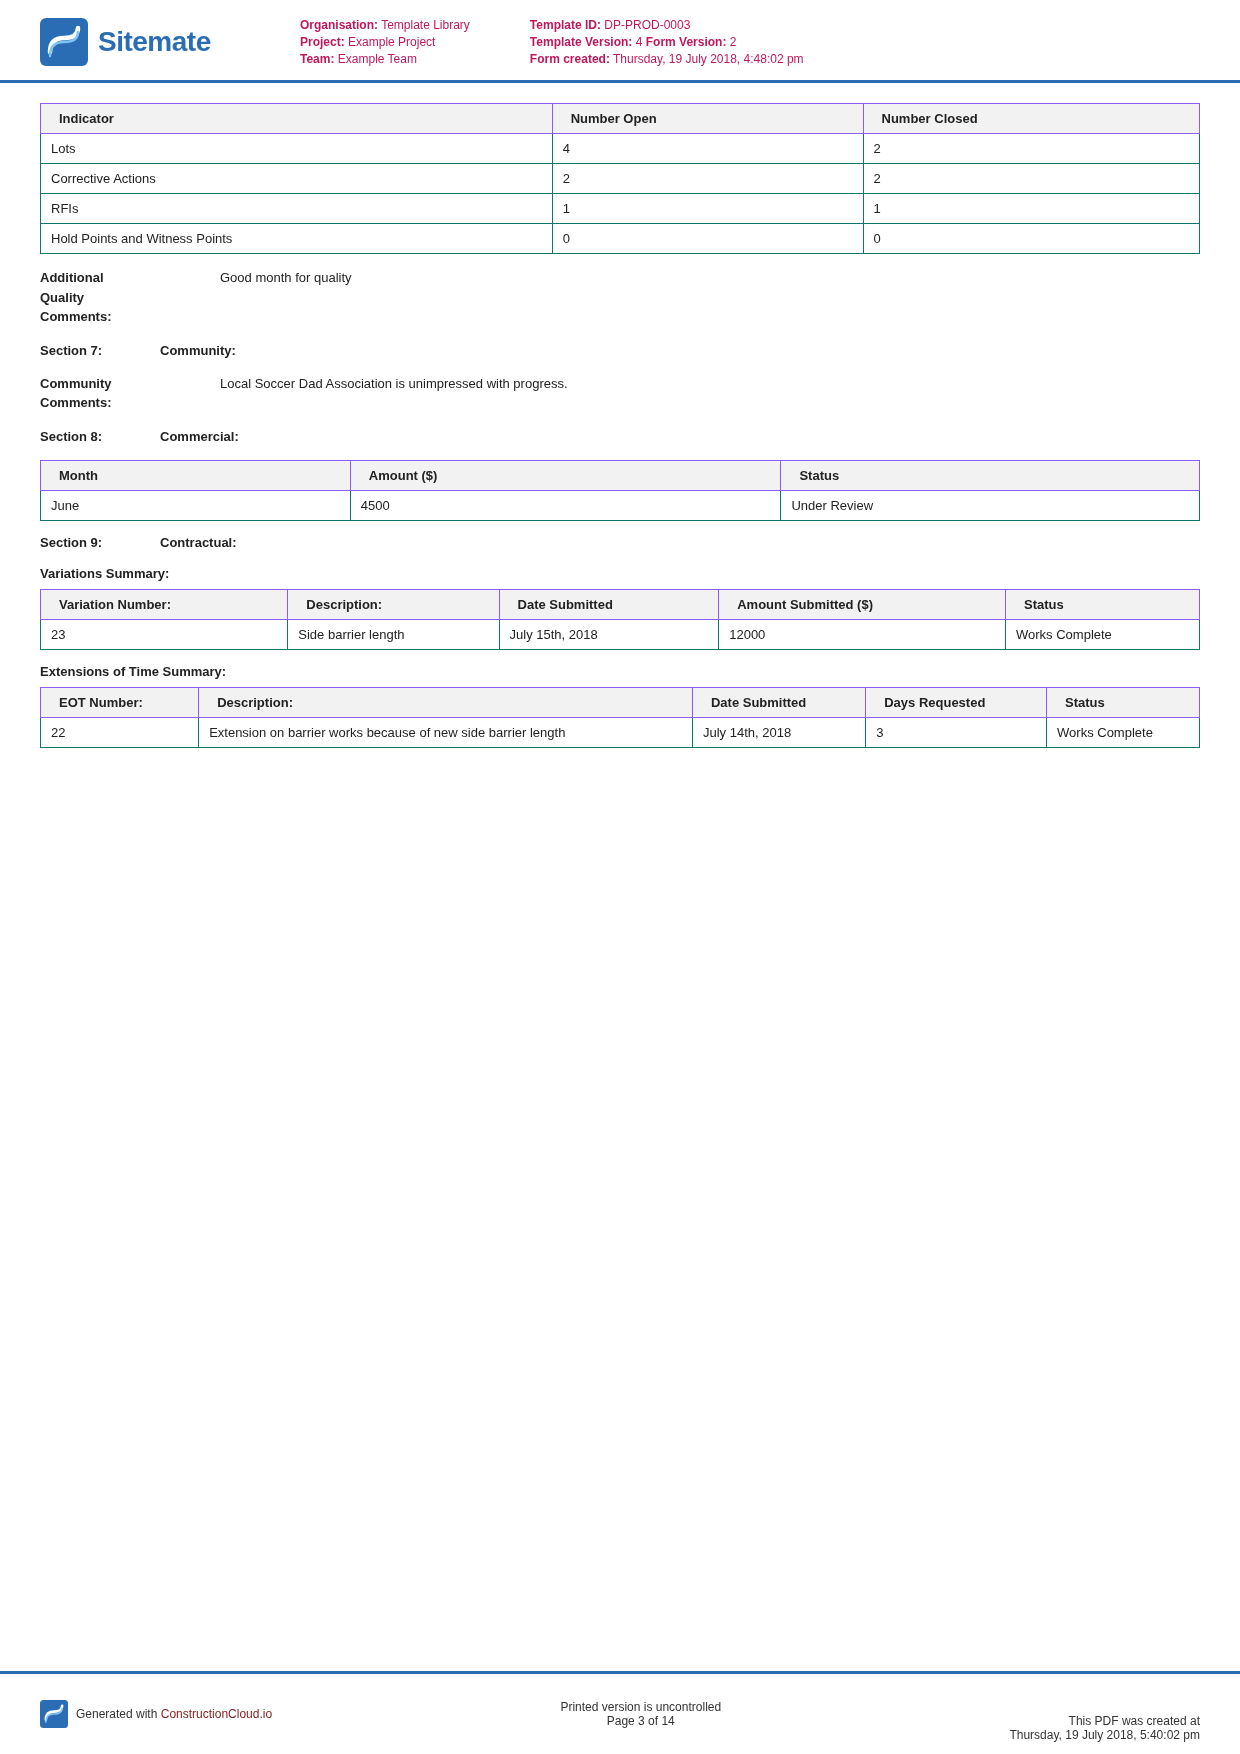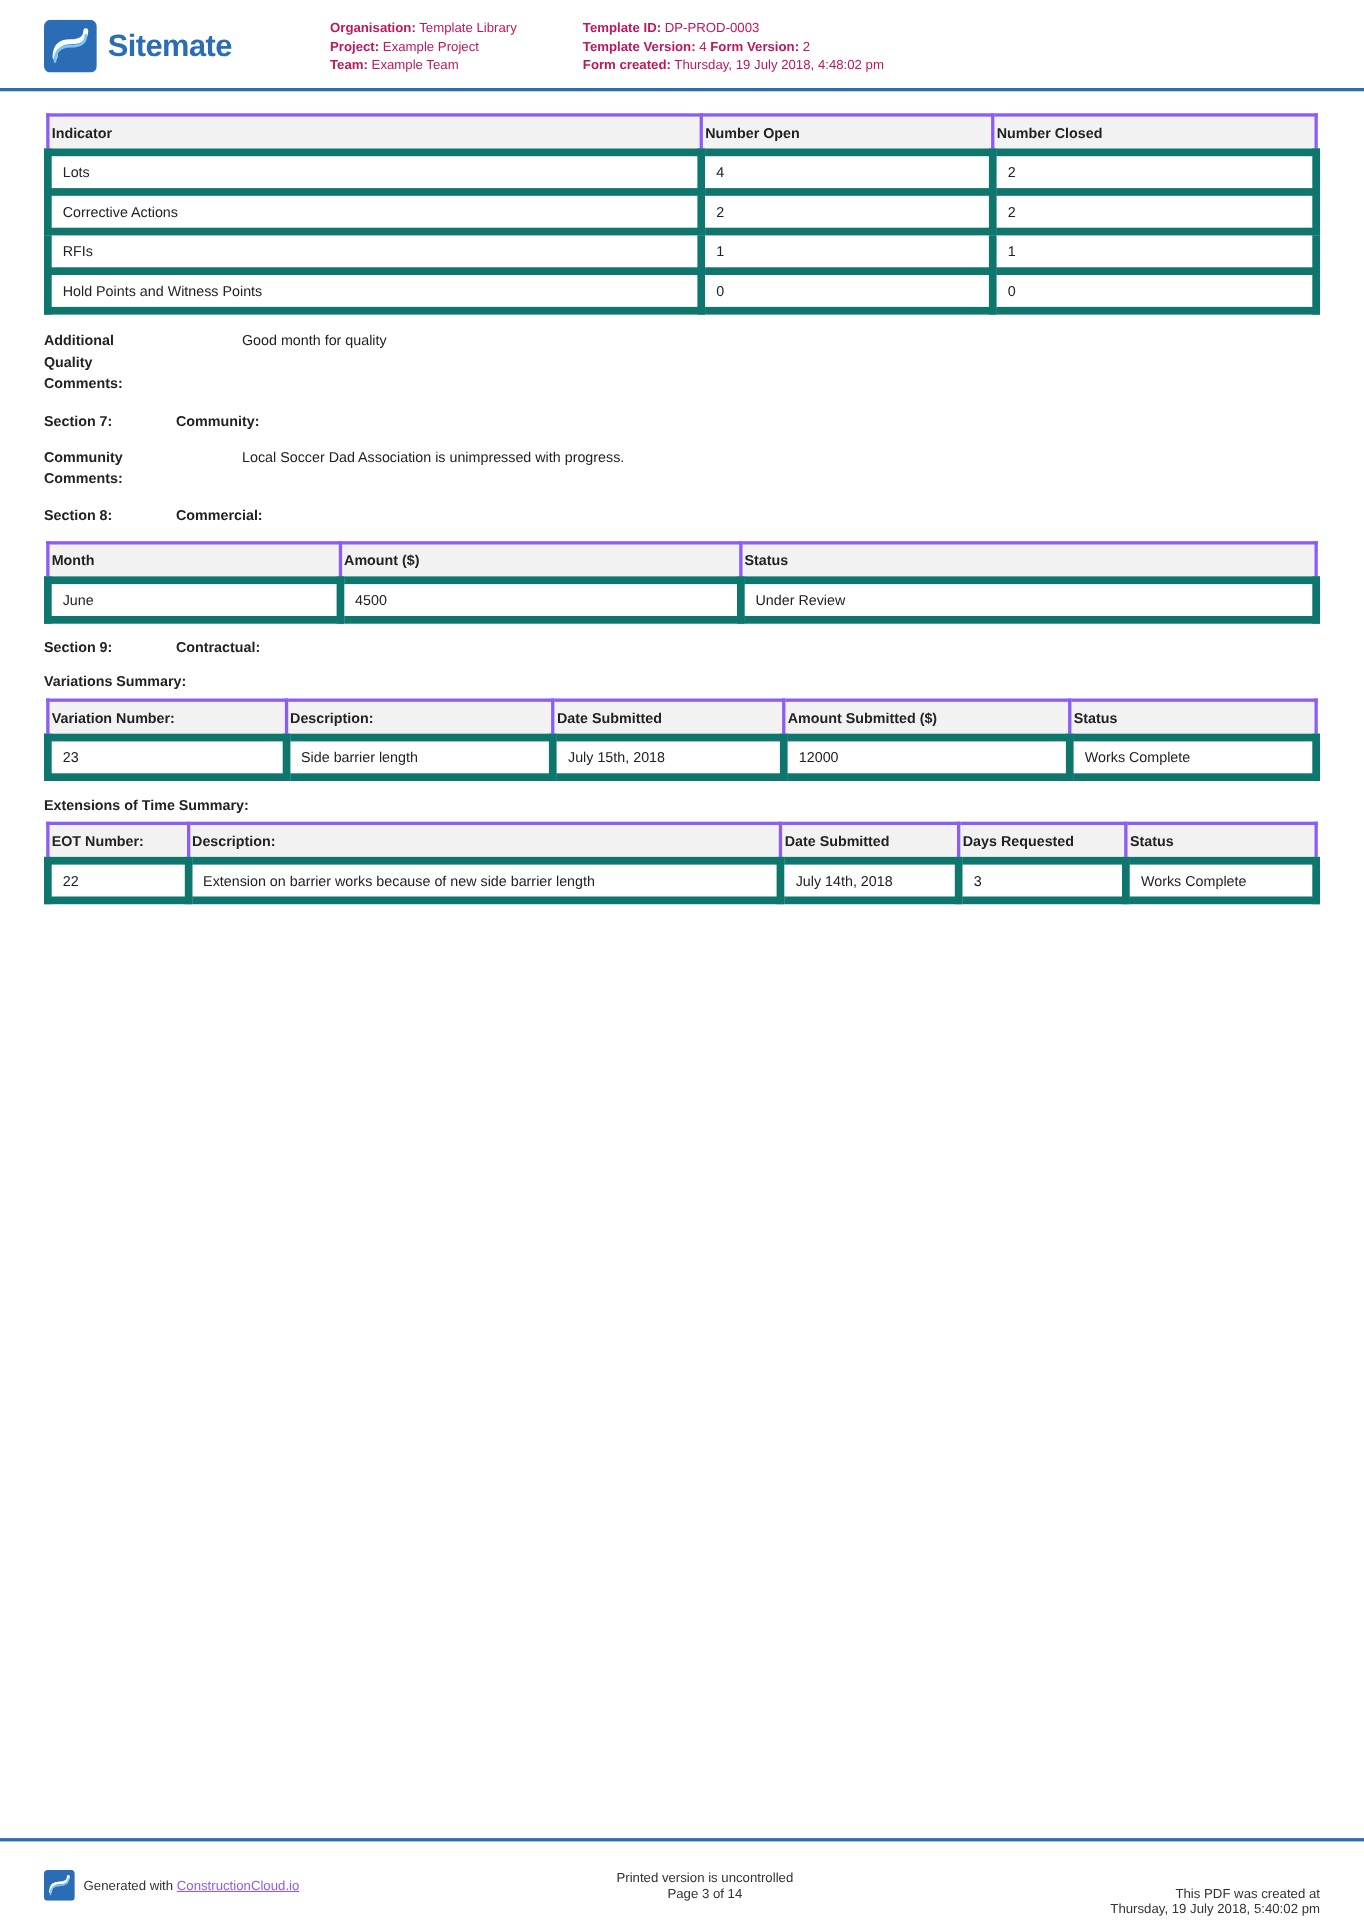--- a/index.html
+++ b/index.html
@@ -65,28 +65,28 @@
     }
     
     table {
       width: 100%;
       border-collapse: collapse;
       margin-bottom: 14px;
       font-size: 13px;
     }
     table th {
       background: #f2f2f2;
-      border: 3px solid #8b5cf6;
-      padding: 7px 2px;
+      border: 1px solid #8b5cf6;
+      padding: 7px 18px;
       text-align: left;
       font-weight: bold;
       font-size: 13px;
     }
     table td {
-      border: 7px solid #0f766e;
+      border: 1px solid #0f766e;
       padding: 7px 10px;
       vertical-align: top;
     }
     .field-row {
       display: flex;
       margin-bottom: 16px;
       gap: 0;
     }
     .field-label {
       font-weight: bold;
@@ -152,22 +152,21 @@
       font-size: 12px;
       color: #333;
       margin-top: auto;
     }
     .footer-left {
       display: flex;
       align-items: center;
       gap: 8px;
     }
     .footer-link {
-      color: #8b5cf6;
-      text-decoration: underline;
+      color: #7f1d1d;
     }
     .footer-center {
       text-align: center;
     }
     .footer-right {
       text-align: right;
       margin-top: 28px;
     }
   </style>
 </head>

